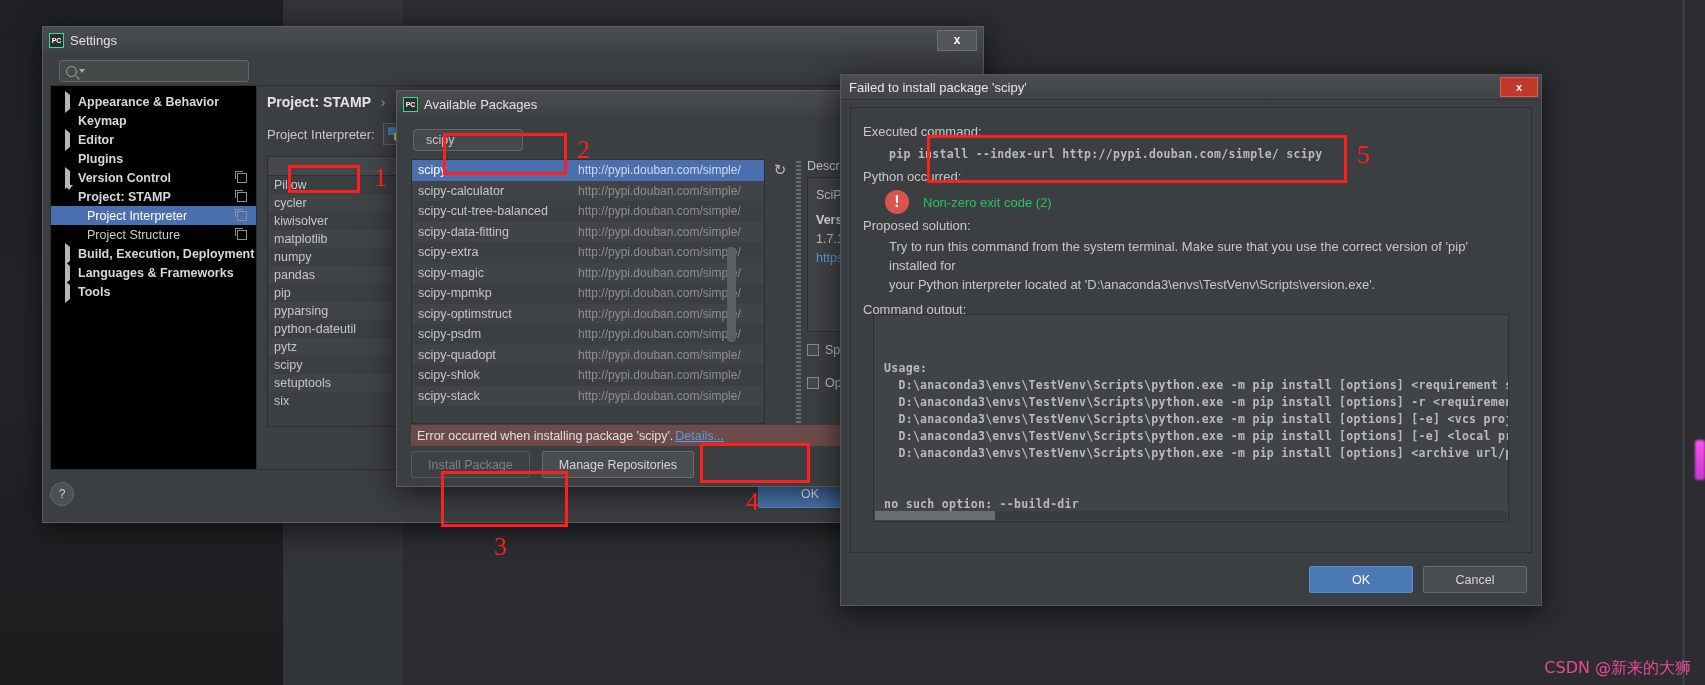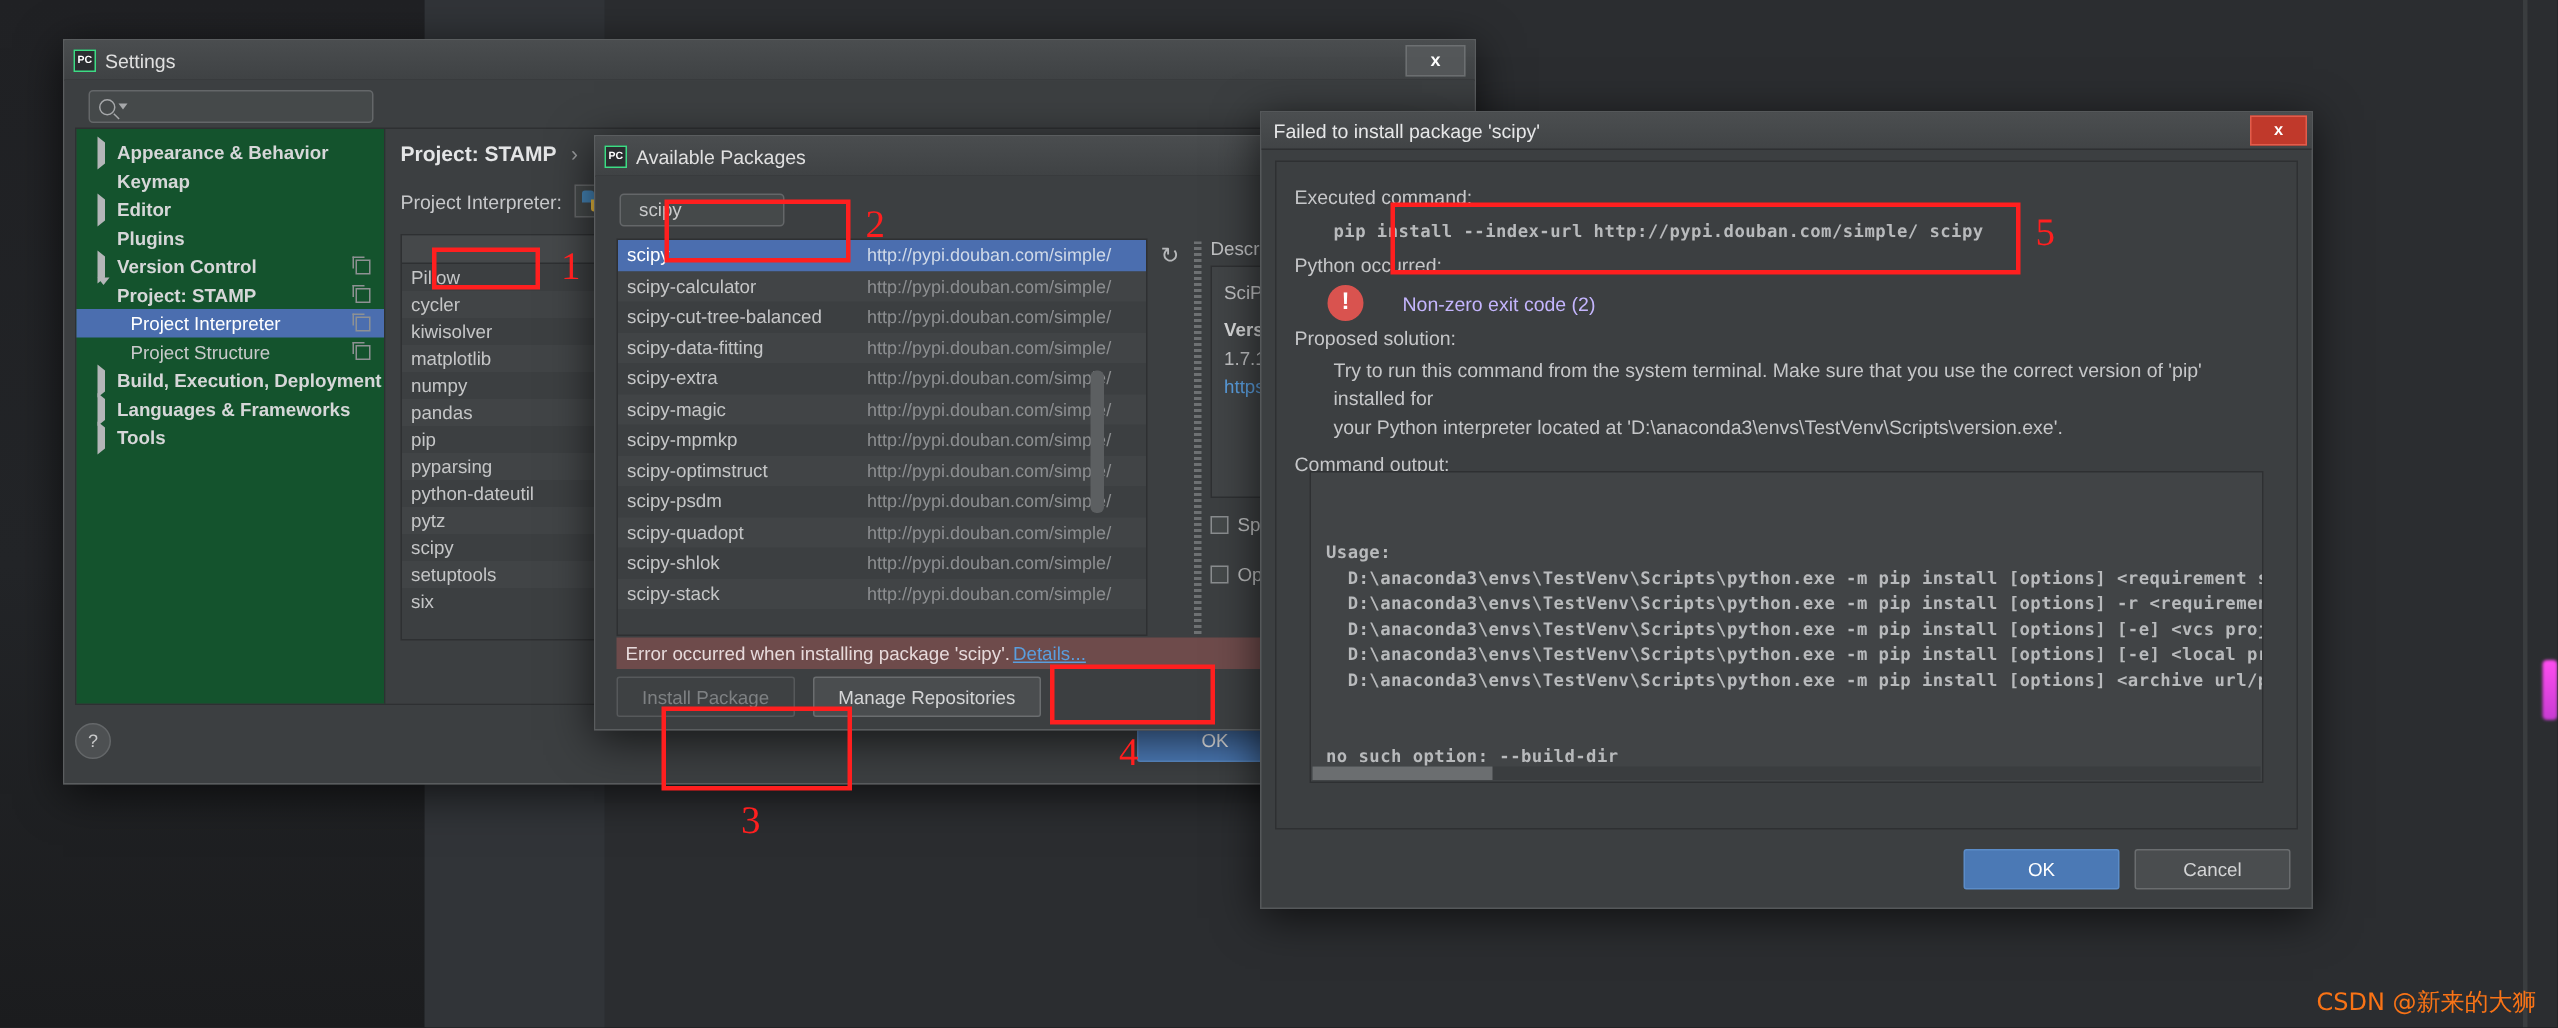--- a/index.html
+++ b/index.html
@@ -32,21 +32,21 @@
       border:1px solid #6d7072;display:flex;align-items:center;justify-content:center;
       color:#fff;font-size:12px;font-weight:bold;}
 
   
   #settings{left:42px;top:26px;width:940px;height:495px;}
   .settings-body{position:absolute;left:0;top:26px;right:0;bottom:0;background:#3c3f41;
       padding:6px;box-sizing:border-box;}
   .settings-inner{position:absolute;left:7px;top:32px;right:7px;bottom:52px;
       background:#3c3f41;border:1px solid #2e3032;display:flex;}
 
-  .sidebar{width:205px;background:#14532d;border-right:1px solid #2e3032;
+  .sidebar{width:205px;background:#000000;border-right:1px solid #2e3032;
       position:relative;}
   .searchbox{position:absolute;left:8px;top:-26px;width:190px;height:22px;
       background:#45494a;border:1px solid #646769;border-radius:3px;
       display:flex;align-items:center;padding-left:6px;box-sizing:border-box;}
   .searchbox .mag{width:9px;height:9px;border:1.4px solid #a6a8aa;border-radius:50%;
       position:relative;display:inline-block;}
   .searchbox .mag::after{content:"";position:absolute;right:-4px;bottom:-3px;width:5px;height:1.4px;
       background:#a6a8aa;transform:rotate(45deg);}
   .searchbox .cara{margin-left:2px;border-left:3px solid transparent;border-right:3px solid transparent;
       border-top:4px solid #a6a8aa;display:inline-block;}
@@ -141,34 +141,34 @@
      border-bottom:1px solid #2e3032;}
   .fail-close{margin-left:auto;width:36px;height:18px;margin-right:3px;background:#c0392b;
      border:1px solid #e35c4b;color:#fff;font-size:11px;display:flex;align-items:center;justify-content:center;font-weight:bold;}
   .fail-body{position:absolute;left:9px;top:32px;right:9px;bottom:52px;background:#3c3f41;
      border:1px solid #2e3032;padding:16px 12px;box-sizing:border-box;font-size:13px;color:#c6c7c9;}
   .mono{font-family:"DejaVu Sans Mono","Liberation Mono",monospace;font-size:11.5px;color:#b8babc;letter-spacing:.3px;font-weight:bold;}
   .exec-cmd{margin:8px 0 8px 26px;}
   .err-line{display:flex;align-items:center;gap:14px;margin:6px 0 4px 22px;}
   .err-ic{width:24px;height:24px;border-radius:50%;background:#d9534f;color:#fff;
      display:flex;align-items:center;justify-content:center;font-weight:bold;font-size:16px;}
-  .err-txt{color:#c4b5fd;font-size:13px;margin-left:12px;}
+  .err-txt{color:#22c55e;font-size:13px;}
   .prop-body{margin:4px 0 0 26px;line-height:19px;color:#c6c7c9;}
   .out-box{position:absolute;left:22px;right:22px;top:206px;bottom:30px;background:#414446;
      border:1px solid #2e3032;padding:20px 0 0 10px;box-sizing:border-box;overflow:hidden;}
   .out-box .mono{white-space:pre;line-height:17px;margin-top:25px;}
   .out-scroll{position:absolute;left:1px;right:1px;bottom:1px;height:9px;background:#3a3d3f;}
   .out-scroll i{display:block;width:120px;height:9px;background:#6b6e70;}
   .fail-foot{position:absolute;right:14px;bottom:12px;display:flex;gap:10px;}
 
   
   .anno{position:absolute;border:3px solid #ff1f1f;box-sizing:border-box;pointer-events:none;}
   .anno-num{position:absolute;color:#ff1f1f;font-size:26px;font-family:"Liberation Serif","DejaVu Serif",serif;}
 
-  .watermark{position:absolute;right:14px;bottom:6px;color:#f97316;font-size:16px;
+  .watermark{position:absolute;right:14px;bottom:6px;color:#ec4899;font-size:16px;
      font-family:"DejaVu Sans",sans-serif;}
   .pink{position:absolute;right:0;top:440px;width:10px;height:40px;
      background:linear-gradient(180deg,#ff4df0,#c73bd2);filter:blur(1px);border-radius:3px;}
   .edgebar{position:absolute;right:20px;top:0;width:3px;height:685px;background:#3a3d3f;}
 </style>
 </head>
 <body>
 
 <div class="desktop">
   <div class="desktop-band"></div>

